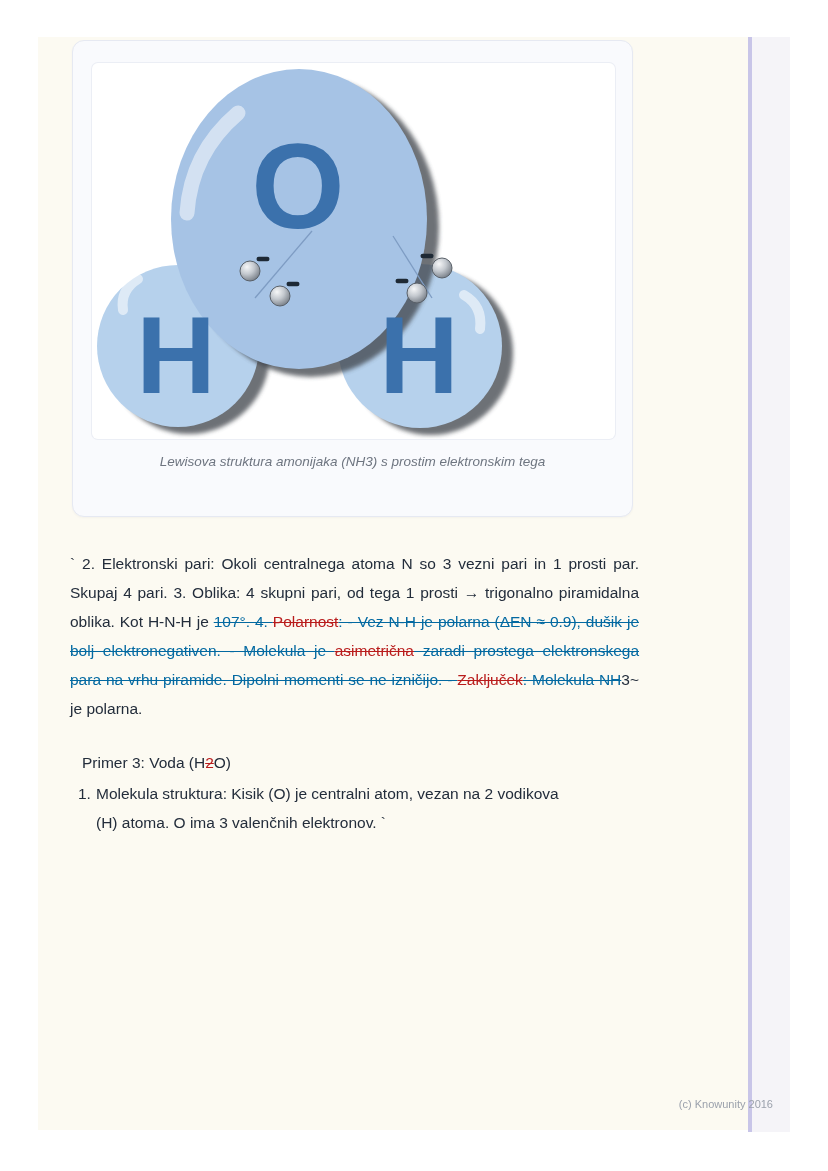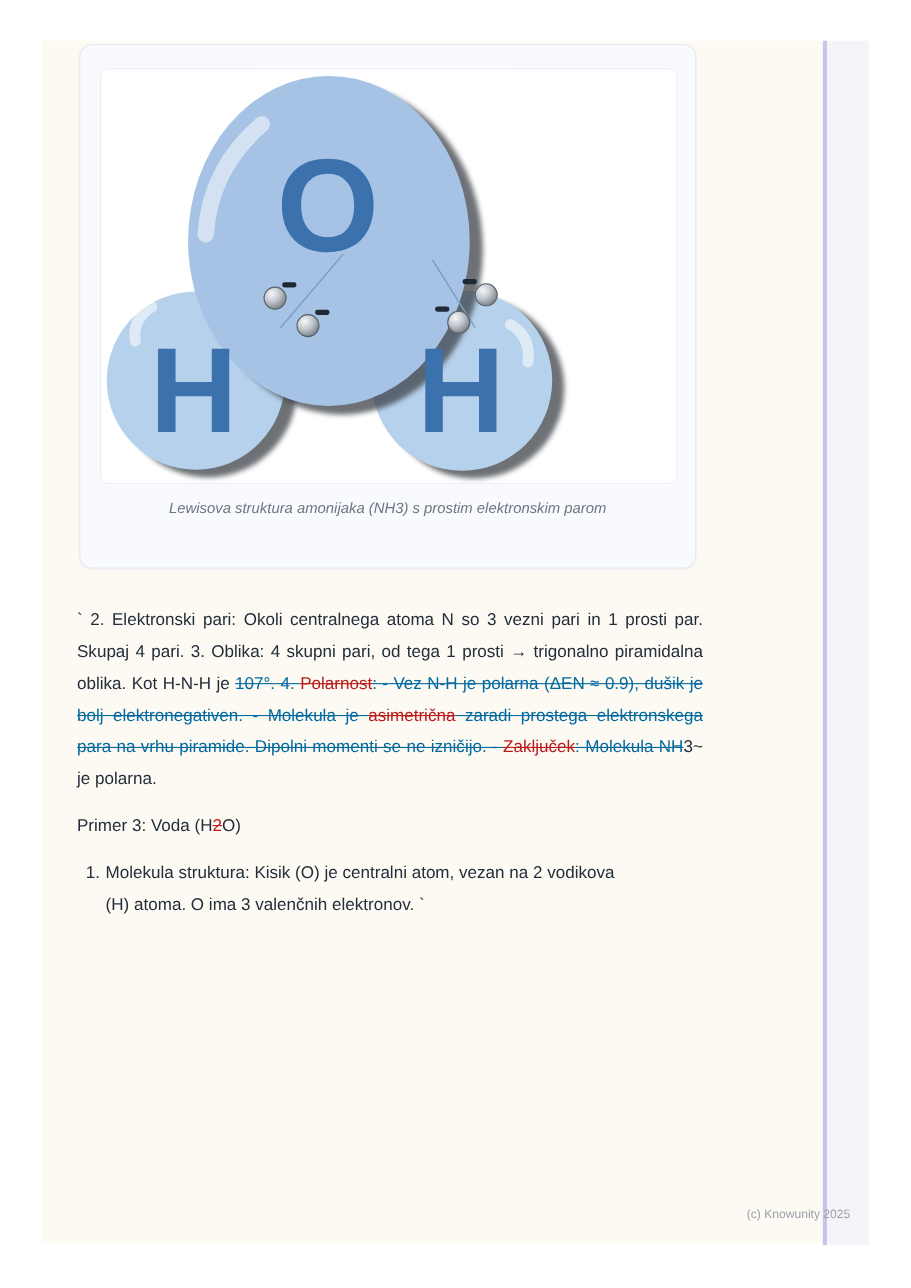--- a/index.html
+++ b/index.html
@@ -18,21 +18,21 @@
         background:#f9fafd;border:1px solid #e6e9f2;border-radius:12px;box-sizing:border-box;
         box-shadow:0 1px 2px rgba(40,50,80,.04);}
   .img-panel{position:absolute;left:19px;top:22px;width:523px;height:376px;background:#ffffff;
         border-radius:6px;overflow:hidden;box-shadow:0 0 0 1px rgba(210,215,230,.35);}
   figcaption{position:absolute;left:0;top:413px;width:100%;text-align:center;
         font-style:italic;font-size:13.5px;color:#6e7580;}
 
   
   .body-text{position:absolute;left:32px;top:512px;width:569px;margin:0;
         font-size:15.5px;line-height:29px;text-align:justify;}
-  .heading{position:absolute;left:32px;top:699px;margin:0;font-size:15.5px;line-height:29px;font-weight:bold;}
+  .heading{position:absolute;left:32px;top:699px;margin:12px;font-size:15.5px;line-height:29px;font-weight:bold;}
   .list{position:absolute;left:40px;top:742px;margin:0;padding:0;list-style:none;}
   .list li{display:flex;font-size:15.5px;line-height:29px;}
   .num{width:18px;flex:none;}
   .li-text{width:468px;}
 
   .b{font-weight:normal;}
   .st{text-decoration:line-through;color:#0369a1;}
   .b.st{color:#b91c1c;}
 
   .footer{position:absolute;top:1098px;right:55px;font-size:11px;color:#9ba1ac;z-index:5;}
@@ -92,34 +92,34 @@
             <rect x="194.5" y="218.7" width="13" height="4.6" rx="2.2" fill="#1e2935"></rect>
           </g>
           <g>
             <circle cx="350" cy="205" r="10" fill="url(#ballg)" stroke="#596068" stroke-width="1"></circle>
             <circle cx="325" cy="230" r="10" fill="url(#ballg)" stroke="#596068" stroke-width="1"></circle>
             <rect x="328.5" y="190.7" width="13" height="4.6" rx="2.2" fill="#1e2935"></rect>
             <rect x="303.5" y="215.7" width="13" height="4.6" rx="2.2" fill="#1e2935"></rect>
           </g>
         </svg>
       </div>
-      <figcaption>Lewisova struktura amonijaka (NH3) s prostim elektronskim parom</figcaption>
+      <figcaption>Lewisova struktura amonijaka (NH3) s prostim elektronskim tega</figcaption>
     </figure>
 
     <p class="body-text"><span class="">` 2. </span><span class="b ">Elektronski pari</span><span class="">: Okoli centralnega atoma N so </span><span class="b ">3 vezni pari</span><span class=""> in </span><span class="b ">1 prosti par</span><span class="">. Skupaj 4 pari. 3. </span><span class="b ">Oblika</span><span class="">: 4 skupni pari, od tega 1 prosti → </span><span class="b ">trigonalno piramidalna</span><span class=""> oblika. Kot H-N-H je </span><span class="st">107°. 4. </span><span class="b st">Polarnost</span><span class="st">: - Vez N-H je polarna (ΔEN ≈ 0.9), dušik je bolj elektronegativen. - Molekula je </span><span class="b st">asimetrična</span><span class="st"> zaradi prostega elektronskega para na vrhu piramide. Dipolni momenti se ne izničijo. - </span><span class="b st">Zaključek</span><span class="st">: Molekula NH</span><span class="">3~ je </span><span class="b ">polarna</span><span class="">.</span></p>
 
     <h3 class="heading"><span class="b ">Primer 3: Voda (H</span><span class="b st">2</span><span class="b ">O)</span></h3>
 
     <ol class="list">
       <li>
         <span class="num">1.</span>
         <span class="li-text"><span class="b ">Molekula struktura</span><span class="">: Kisik (O) je centralni atom, vezan na 2 vodikova (H) atoma. O ima 3 valenčnih elektronov. `</span></span>
       </li>
     </ol>
 
   </div>
 
   <div class="scroll-line"></div>
   <div class="scroll-col"></div>
 
-  <div class="footer">(c) Knowunity 2025</div>
+  <div class="footer">(c) Knowunity 2016</div>
 
 </div>
 
 </body></html>

